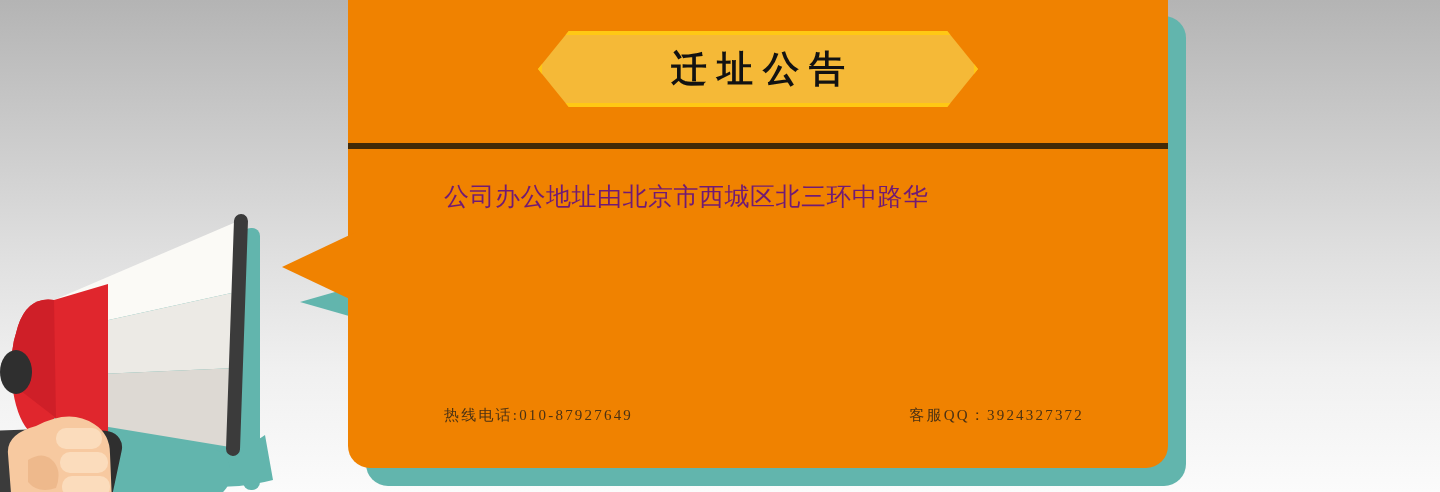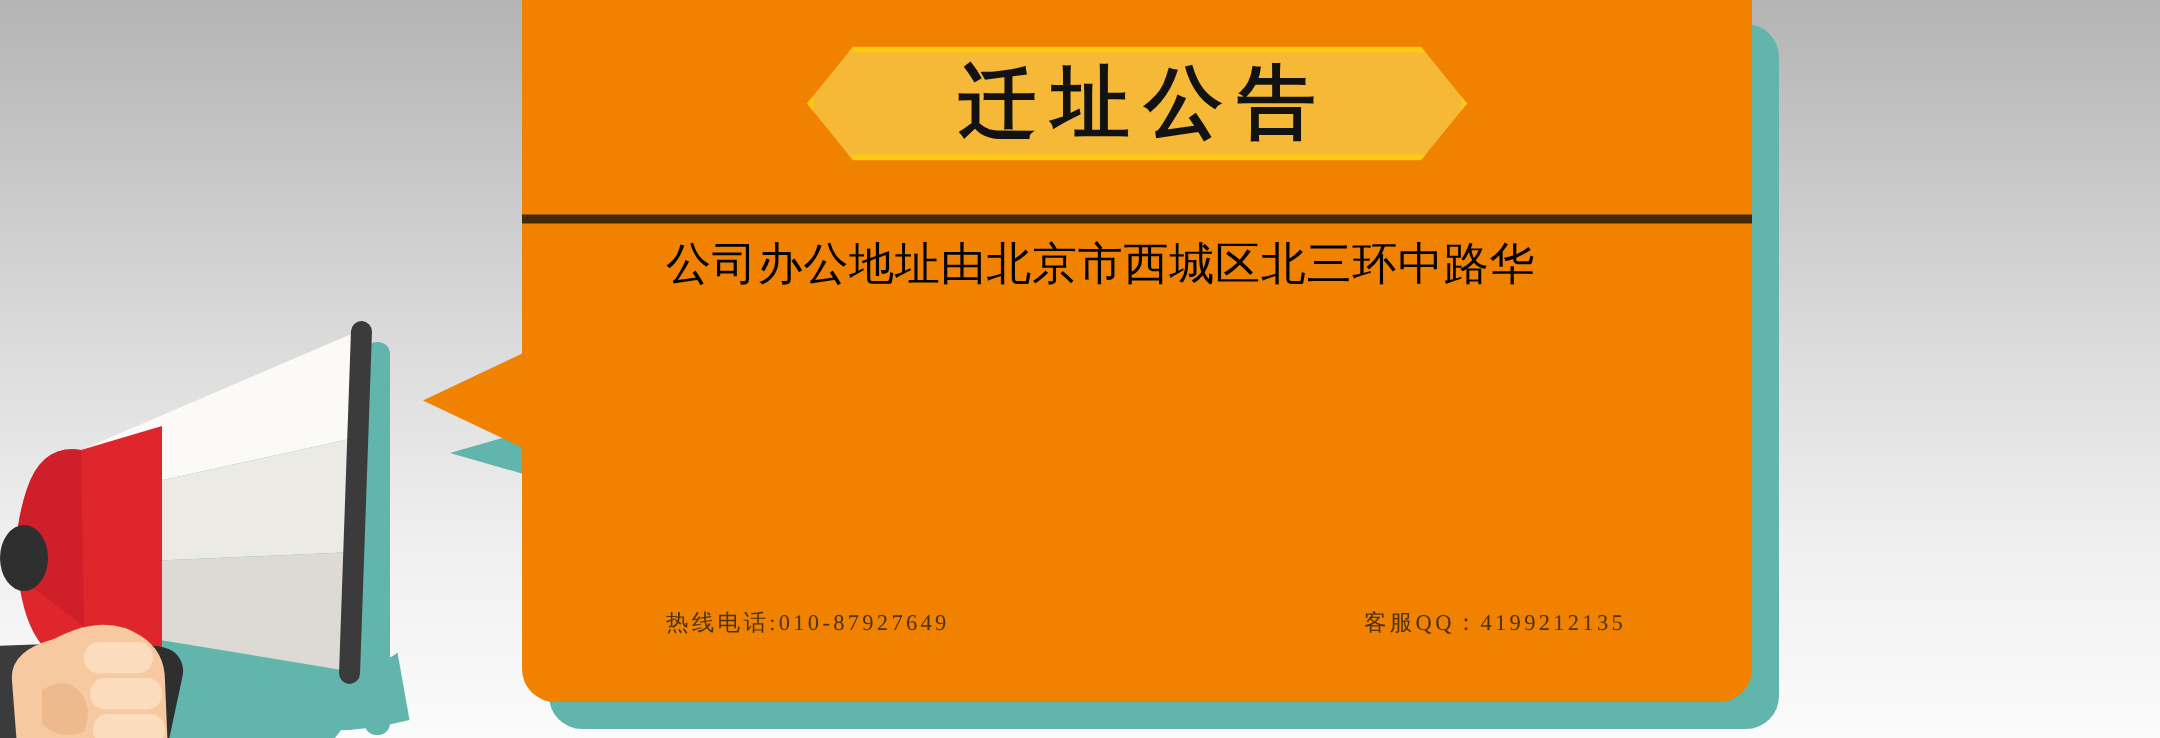--- a/index.html
+++ b/index.html
@@ -55,45 +55,45 @@
     position:absolute;
     left:190px; top:55px;
     width:440px; height:76px;
     background:#f5b937;
     border:4px solid #ffc814;
     clip-path:polygon(7% 0%, 93% 0%, 100% 50%, 93% 100%, 7% 100%, 0% 50%);
     display:flex; align-items:center; justify-content:center;
   }
   .ribbon-title {
     font-family:"Liberation Sans", "DejaVu Sans", sans-serif;
-    font-size:52px;
+    font-size:36px;
     font-weight:bold;
     color:#121212;
     letter-spacing:10px;
     text-indent:10px;
     line-height:1;
     white-space:nowrap;
   }
 
   
   .divider {
     position:absolute;
     left:0px; top:167px;
     width:820px; height:6px;
     background:#422a07;
   }
 
   
   .body-text {
     position:absolute;
-    left:96px; top:173px;
+    left:96px; top:192px;
     width:660px;
-    font-size:30px;
+    font-size:25px;
     line-height:56px;
-    color:#000000;
+    color:#701a75;
     letter-spacing:0.5px;
   }
   .body-line { white-space:nowrap; }
 
   
   .footer {
     position:absolute;
     left:96px; top:430px;
     width:640px;
     display:flex;
@@ -163,17 +163,17 @@
     </div>
 
     <div class="divider"></div>
 
     <div class="body-text">
       <div class="body-line">公司办公地址由北京市西城区北三环中路华</div>
     </div>
 
     <div class="footer">
       <span>热线电话:010-87927649</span>
-      <span>客服QQ：4199212135</span>
+      <span>客服QQ：3924327372</span>
     </div>
 
   </div>
 </div>
 
 </body></html>

